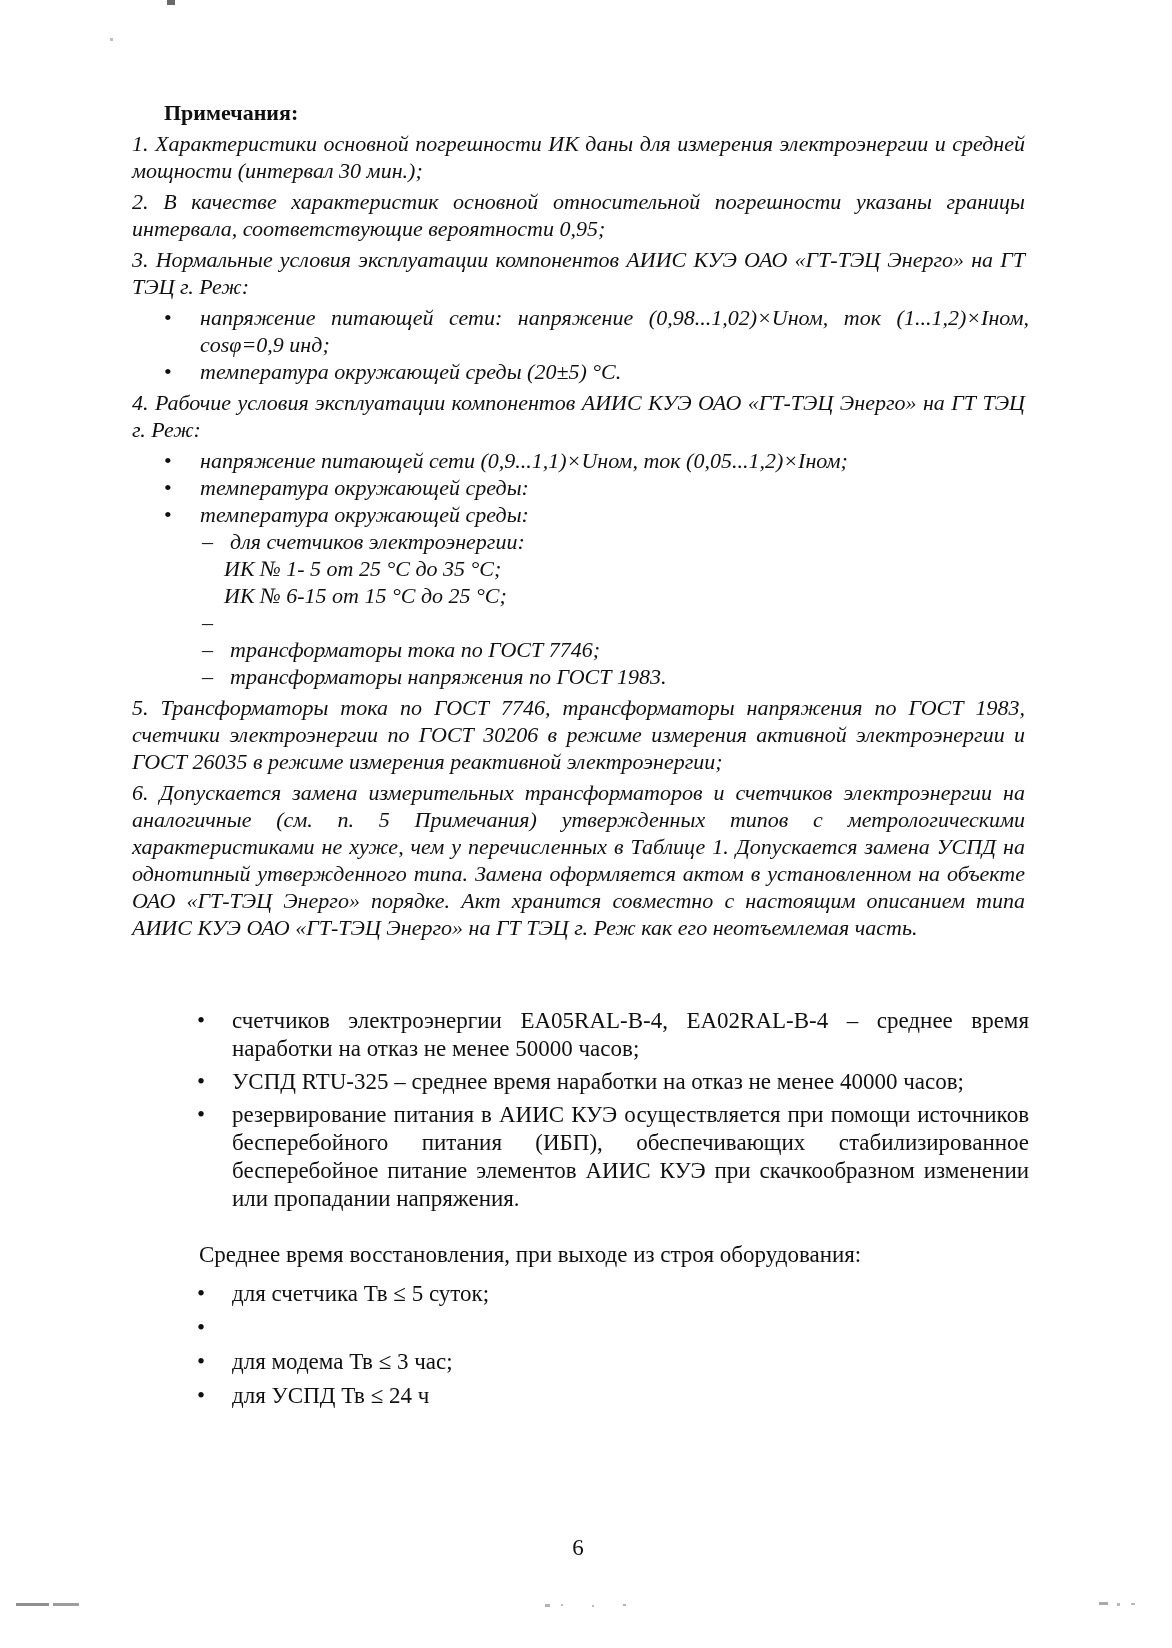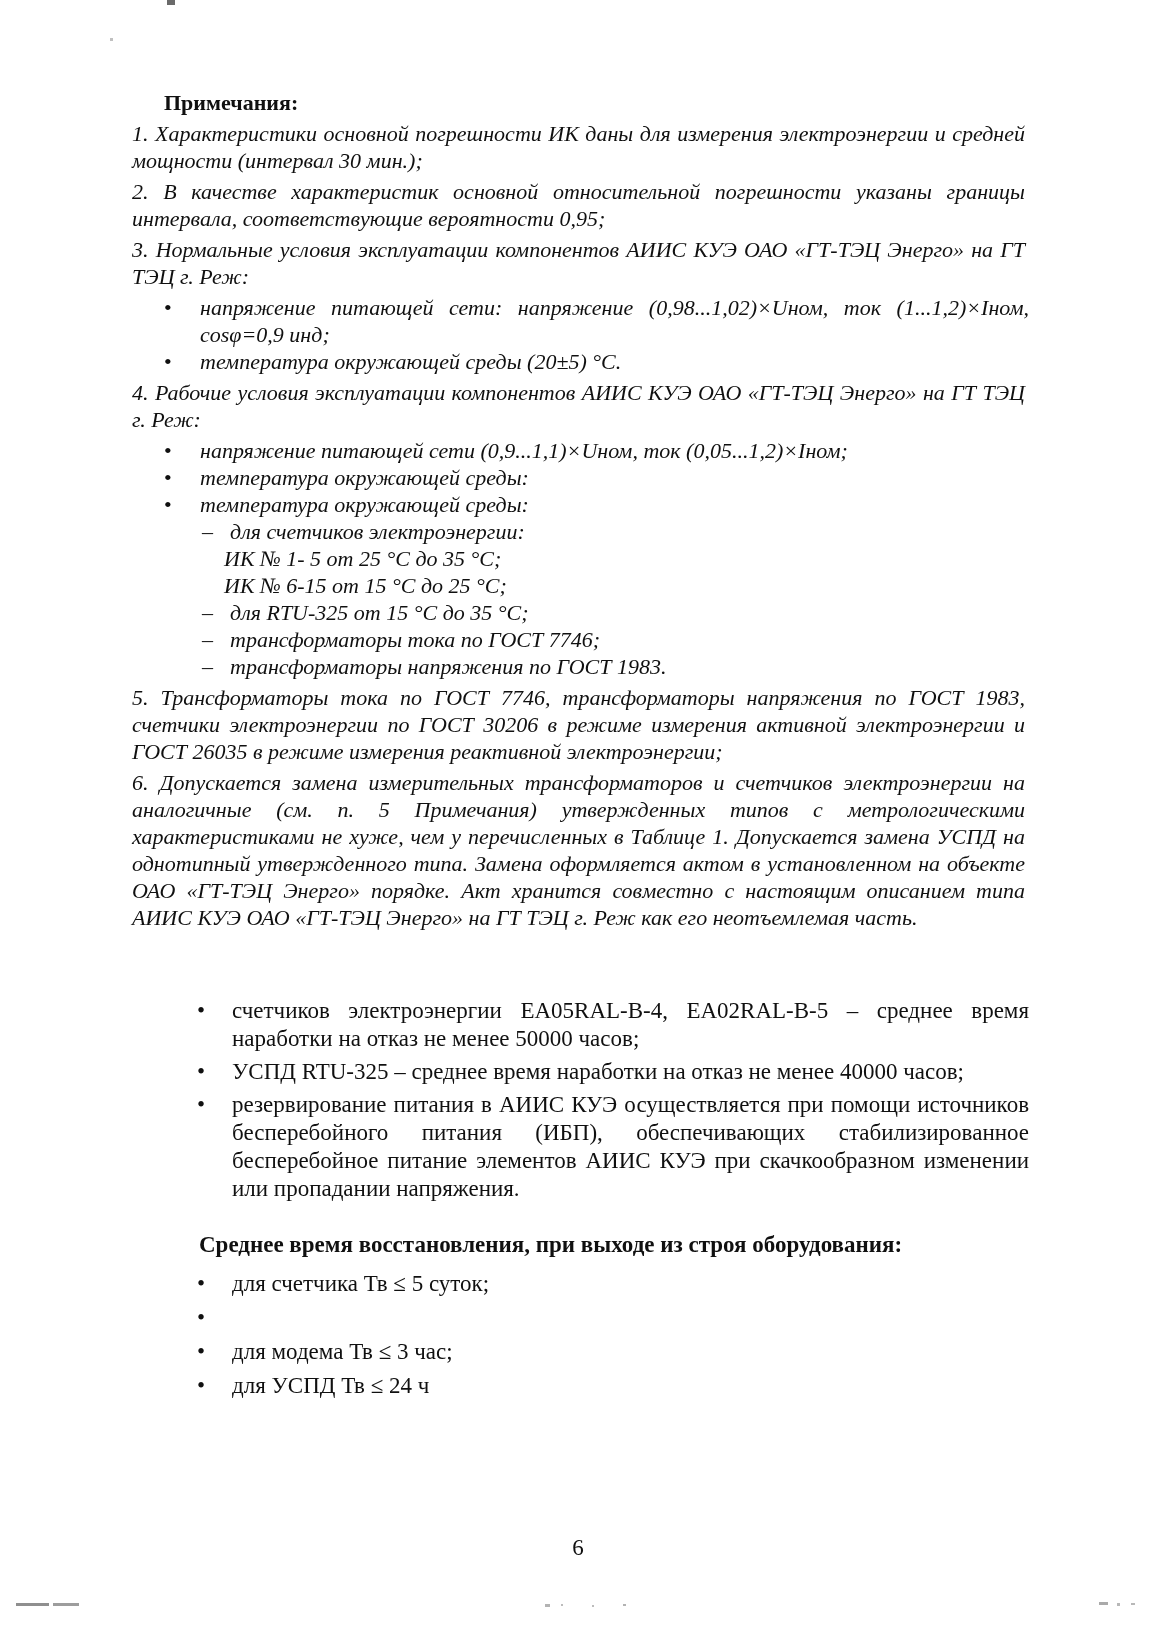--- a/index.html
+++ b/index.html
@@ -8,21 +8,21 @@
     width: 1172px;
     height: 1648px;
     background: #ffffff;
     color: #101010;
     font-family: "Liberation Serif", serif;
     overflow: hidden;
   }
   .content {
     position: absolute;
     left: 128px;
-    top: 89px;
+    top: 99px;
     width: 901px;
   }
   
   .notes {
     font-style: italic;
     font-size: 22px;
     line-height: 27px;
   }
   .notes-heading {
     font-style: normal;
@@ -47,21 +47,21 @@
   .reliability {
     font-style: normal;
     font-size: 23px;
     line-height: 28px;
     margin-top: 66px;
   }
   .rel-intro { margin: 0; text-indent: 66px; text-align: justify; }
   .rel-bullet { display: flex; margin: 5px 0 0 0; }
   .rel-bullet .marker { flex: 0 0 35px; margin-left: 69px; }
   .rel-bullet .txt { flex: 1 1 auto; text-align: justify; }
-  .recovery-heading { margin: 28px 0 11px 71px; font-weight: bold; }
+  .recovery-heading { margin: 28px 0 11px 71px; }
   .rec-bullet { display: flex; margin: 6px 0 0 0; }
   .rec-bullet .marker { flex: 0 0 35px; margin-left: 69px; }
   .rec-bullet .txt { flex: 1 1 auto; }
   
   .page-number {
     position: absolute;
     left: 128px;
     top: 1536px;
     width: 900px;
     text-align: center;
@@ -124,40 +124,39 @@
       </div>
 
       <div class="dash-item">
         <span class="marker">–</span>
         <span class="txt">для счетчиков электроэнергии:</span>
       </div>
       <p class="ik-line">ИК № 1- 5 от 25 °С до 35 °С;</p>
       <p class="ik-line">ИК № 6-15 от 15 °С до 25 °С;</p>
       <div class="dash-item">
         <span class="marker">–</span>
-        <span class="txt">для RTU-325 от 15 °С до 35 °С;</span>
       </div>
       <div class="dash-item">
         <span class="marker">–</span>
         <span class="txt">трансформаторы тока по ГОСТ 7746;</span>
       </div>
       <div class="dash-item">
         <span class="marker">–</span>
         <span class="txt">трансформаторы напряжения по ГОСТ 1983.</span>
       </div>
 
       <p class="jpara">5. Трансформаторы тока по ГОСТ 7746, трансформаторы напряжения по ГОСТ 1983, счетчики электроэнергии по ГОСТ 30206 в режиме измерения активной электроэнергии и ГОСТ 26035 в режиме измерения реактивной электроэнергии;</p>
       <p class="jpara">6. Допускается замена измерительных трансформаторов и счетчиков электроэнергии на аналогичные (см. п. 5 Примечания) утвержденных типов с метрологическими характеристиками не хуже, чем у перечисленных в Таблице 1. Допускается замена УСПД на однотипный утвержденного типа. Замена оформляется актом в установленном на объекте ОАО «ГТ-ТЭЦ Энерго» порядке. Акт хранится совместно с настоящим описанием типа АИИС КУЭ ОАО «ГТ-ТЭЦ Энерго» на ГТ ТЭЦ г. Реж как его неотъемлемая часть.</p>
     </section>
 
     <section class="reliability">
 
       <div class="rel-bullet">
         <span class="marker">•</span>
-        <span class="txt">счетчиков электроэнергии EA05RAL-B-4, EA02RAL-B-5  – среднее время наработки на отказ не менее 50000 часов;</span>
+        <span class="txt">счетчиков электроэнергии EA05RAL-B-4, EA02RAL-B-4  – среднее время наработки на отказ не менее 50000 часов;</span>
       </div>
       <div class="rel-bullet">
         <span class="marker">•</span>
         <span class="txt">УСПД RTU-325 – среднее время наработки на отказ не менее 40000 часов;</span>
       </div>
       <div class="rel-bullet">
         <span class="marker">•</span>
         <span class="txt">резервирование питания в АИИС КУЭ осуществляется при помощи источников бесперебойного питания (ИБП), обеспечивающих стабилизированное бесперебойное питание элементов АИИС КУЭ при скачкообразном изменении или пропадании напряжения.</span>
       </div>
 

